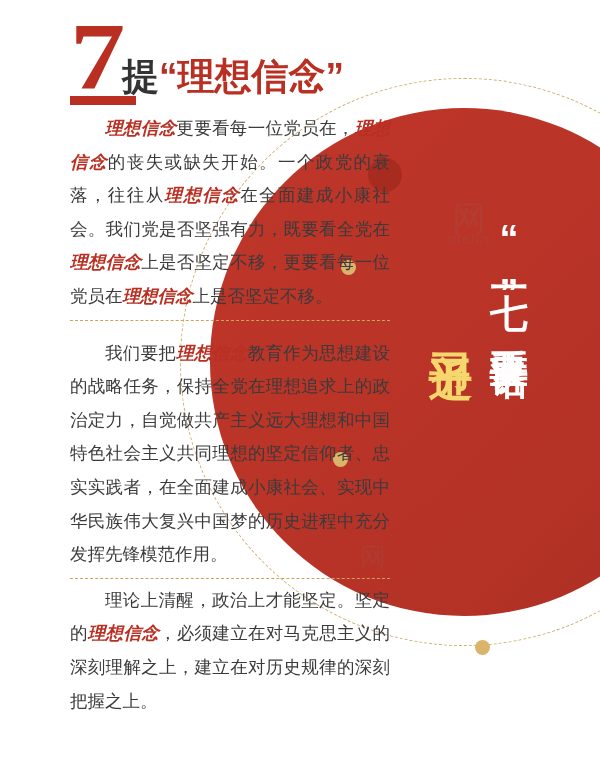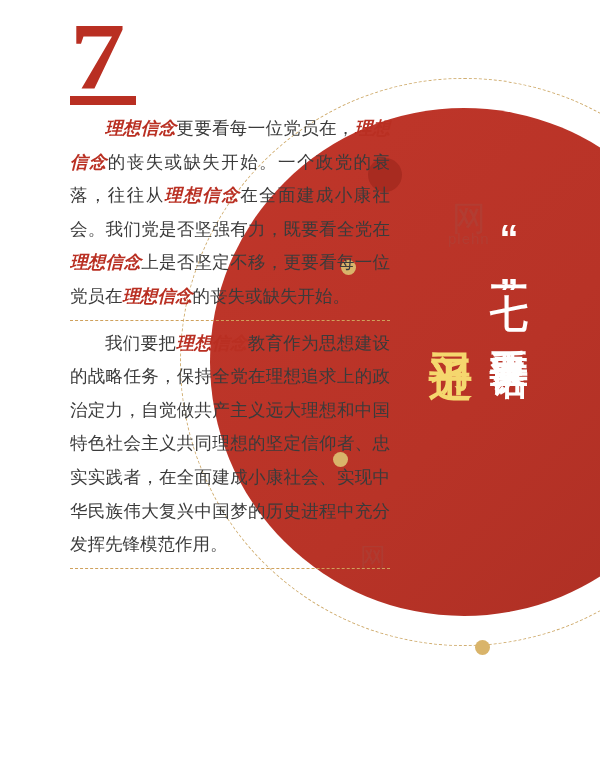--- a/index.html
+++ b/index.html
@@ -120,21 +120,21 @@
     left: 70px;
     top: 112px;
     width: 320px;
     font-size: 17.5px;
     line-height: 1.92;
     color: #3b3b3b;
     font-family: "Liberation Sans", sans-serif;
     text-align: justify;
   }
   .para { margin: 0 0 6px 0; text-indent: 2em; }
-  .para.p2 { margin-top: 6px; }
+  .para.p2 { margin-top: 16px; }
   .para.p3 { margin-top: 2px; }
   .hl { color: #b92f22; font-weight: bold; font-style: italic; }
 
   .sep {
     border: none;
     border-top: 1px dashed #cfa15c;
     margin: 3px 0 5px 0;
     width: 100%;
   }
 
@@ -166,25 +166,29 @@
 
   <div class="wm wm1">网</div>
   <div class="wm wm2">plehn</div>
   <div class="wm wm3">网</div>
 
   <div class="header">
     <div class="numeral-wrap">
       <div class="numeral">7</div>
       <div class="numeral-bar"></div>
     </div>
+    <div class="title">
+      <span>提</span><span class="quoted">“理想信念”</span>
+    </div>
   </div>
 
   <div class="vtext right-col">“七一”重要讲话</div>
   <div class="vtext left-col">习近平</div>
 
   <div class="body">
-    <p class="para p1"><span class="hl">理想信念</span><span>更要看每一位党员在，</span><span class="hl">理想信念</span><span>的丧失或缺失开始。一个政党的衰落，往往从</span><span class="hl">理想信念</span><span>在全面建成小康社会。我们党是否坚强有力，既要看全党在</span><span class="hl">理想信念</span><span>上是否坚定不移，更要看每一位党员在</span><span class="hl">理想信念</span><span>的丧失或缺失开始。</span></p>
+    <p class="para p1"><span class="hl">理想信念</span><span>更要看每一位党员在，</span><span class="hl">理想信念</span><span>的丧失或缺失开始。一个政党的衰落，往往从</span><span class="hl">理想信念</span><span>在全面建成小康社会。我们党是否坚强有力，既要看全党在</span><span class="hl">理想信念</span><span>上是否坚定不移，更要看每一位党员在</span><span class="hl">理想信念</span><span>上是否坚定不移。</span></p>
     <hr class="sep">
     <p class="para p2"><span>我们要把</span><span class="hl">理想信念</span><span>教育作为思想建设的战略任务，保持全党在理想追求上的政治定力，自觉做共产主义远大理想和中国特色社会主义共同理想的坚定信仰者、忠实实践者，在全面建成小康社会、实现中华民族伟大复兴中国梦的历史进程中充分发挥先锋模范作用。</span></p>
     <hr class="sep">
+    <p class="para p3"><span>理论上清醒，政治上才能坚定。坚定的</span><span class="hl">理想信念</span><span>，必须建立在对马克思主义的深刻理解之上，建立在对历史规律的深刻把握之上。</span></p>
   </div>
 
 </div>
 
 </body></html>

